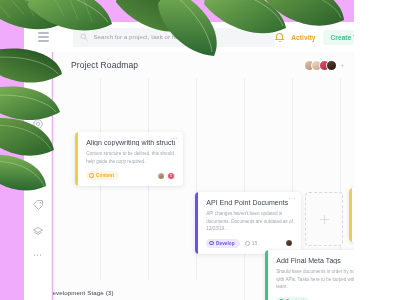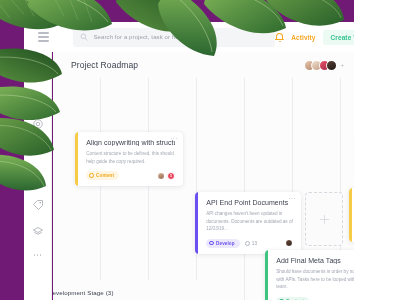--- a/index.html
+++ b/index.html
@@ -6,21 +6,21 @@
   html, body {
     width: 400px; height: 300px;
     overflow: hidden;
     font-family: "Liberation Sans", sans-serif;
     background: #ffffff;
   }
 
   #app {
     position: relative;
     width: 354px; height: 300px;
-    background: #701a75;
+    background: #f0abfc;
     overflow: hidden;
   }
 
   
   .topbar {
     position: absolute;
     left: 24px; top: 22px;
     width: 376px; height: 30px;
     display: flex; align-items: center;
     background: #ffffff;

